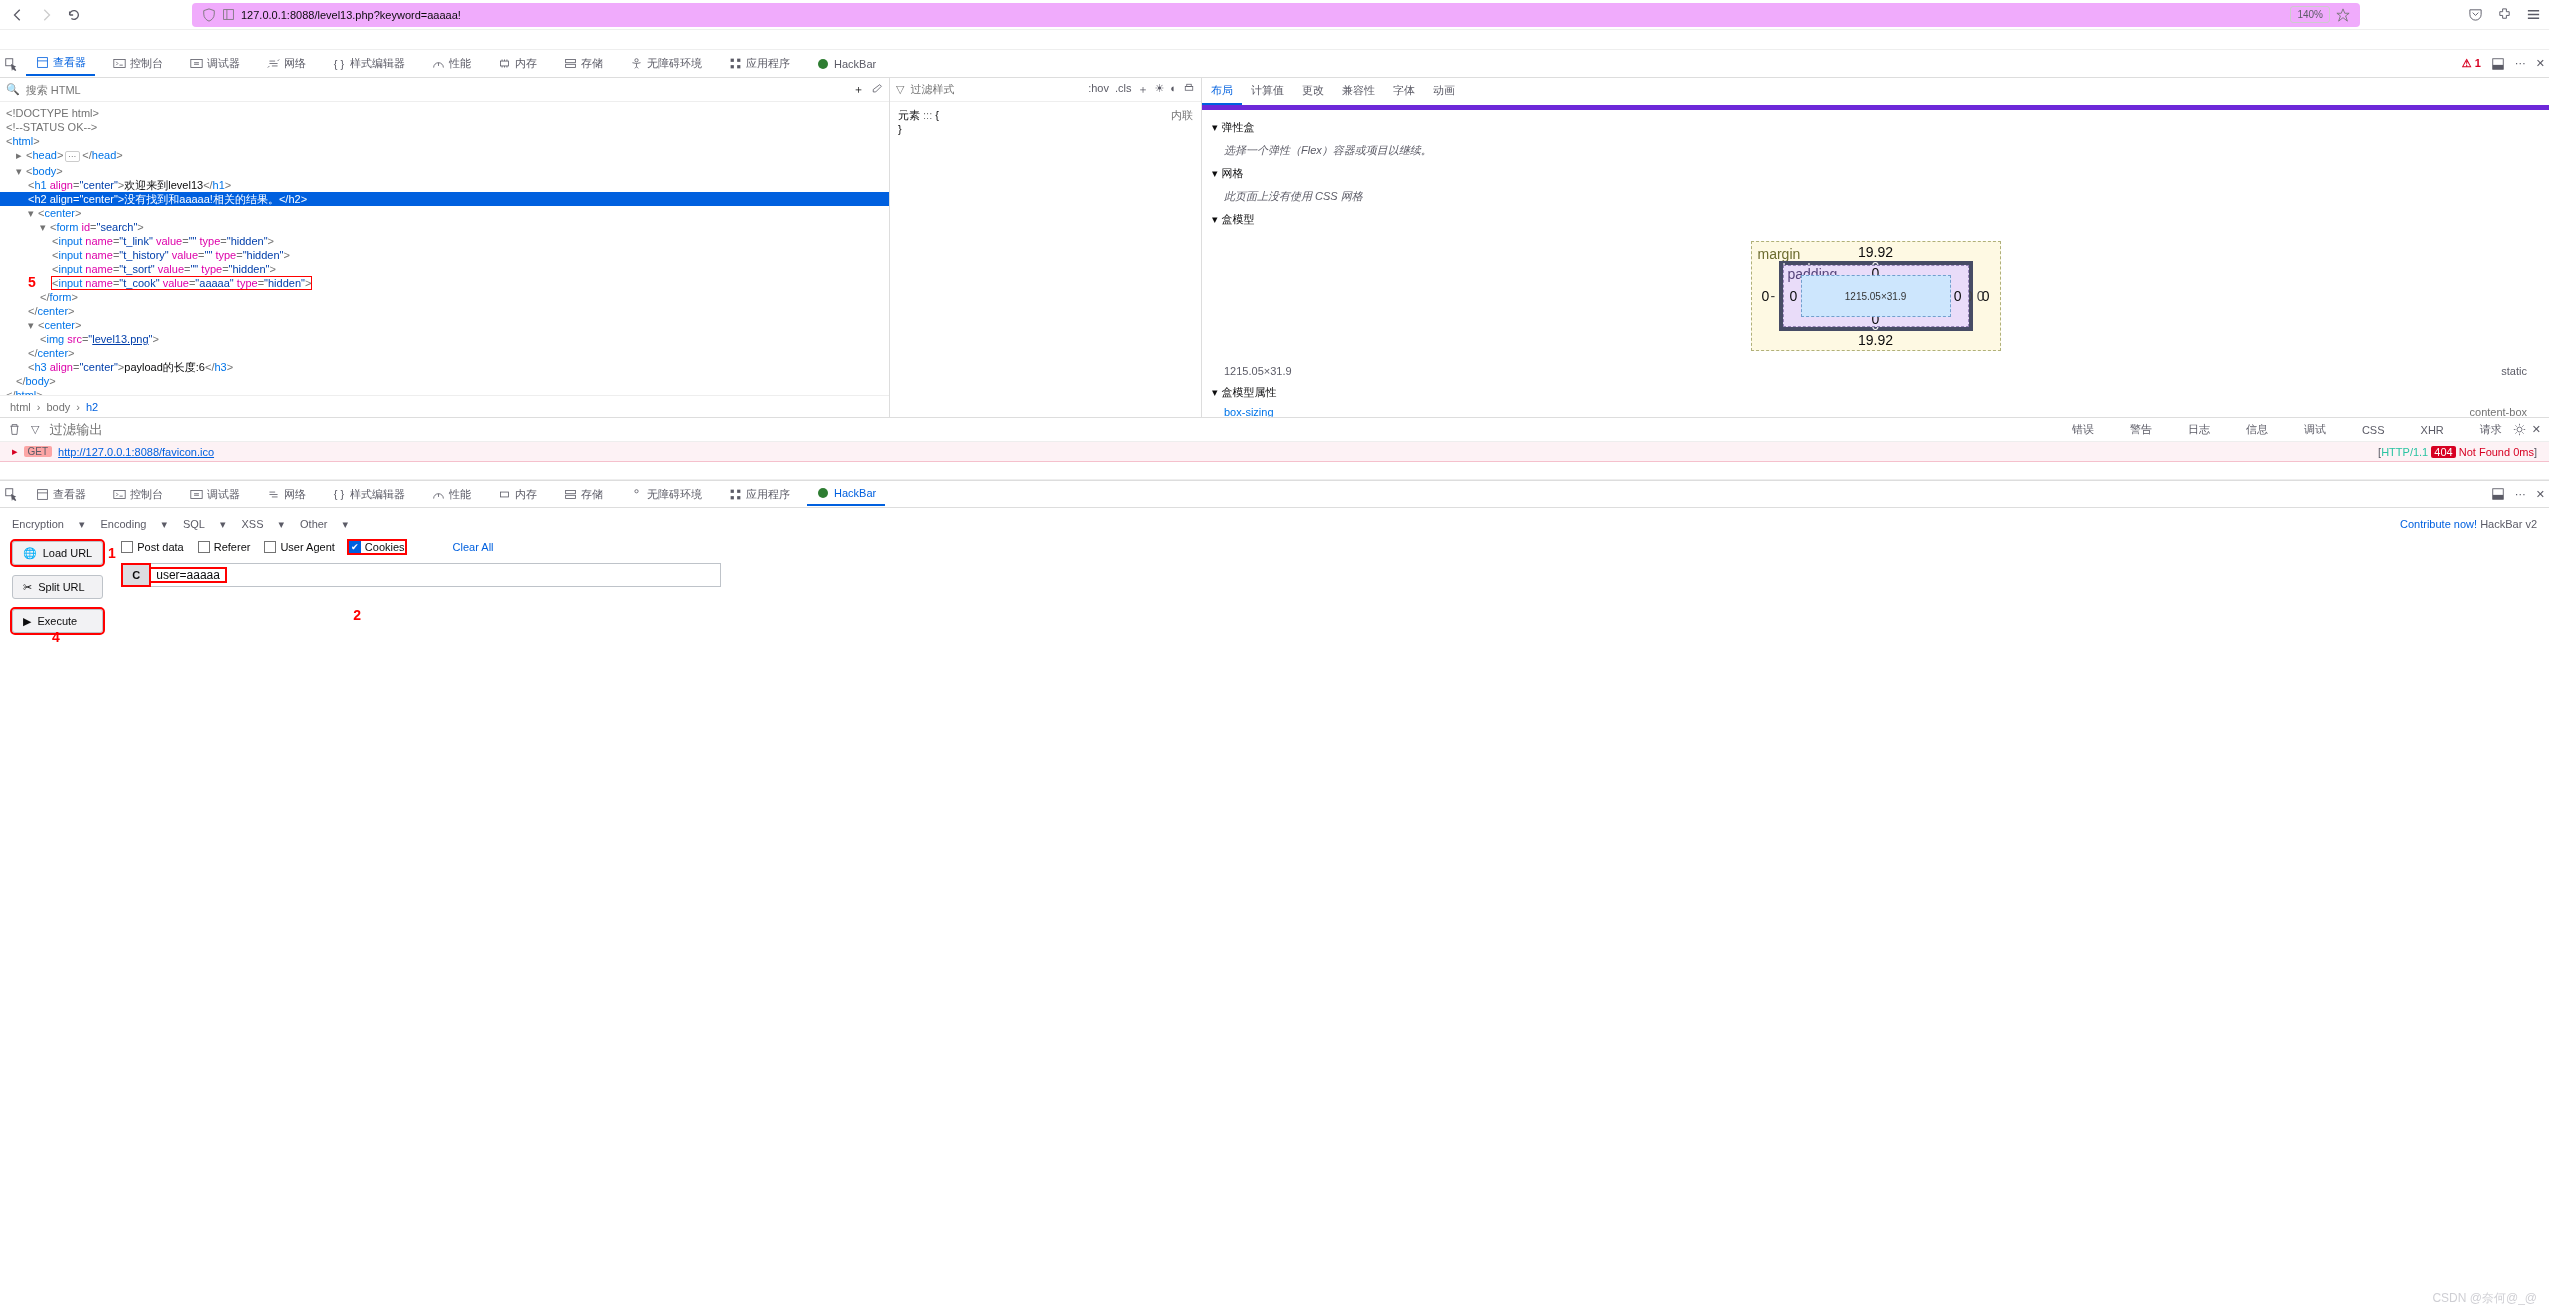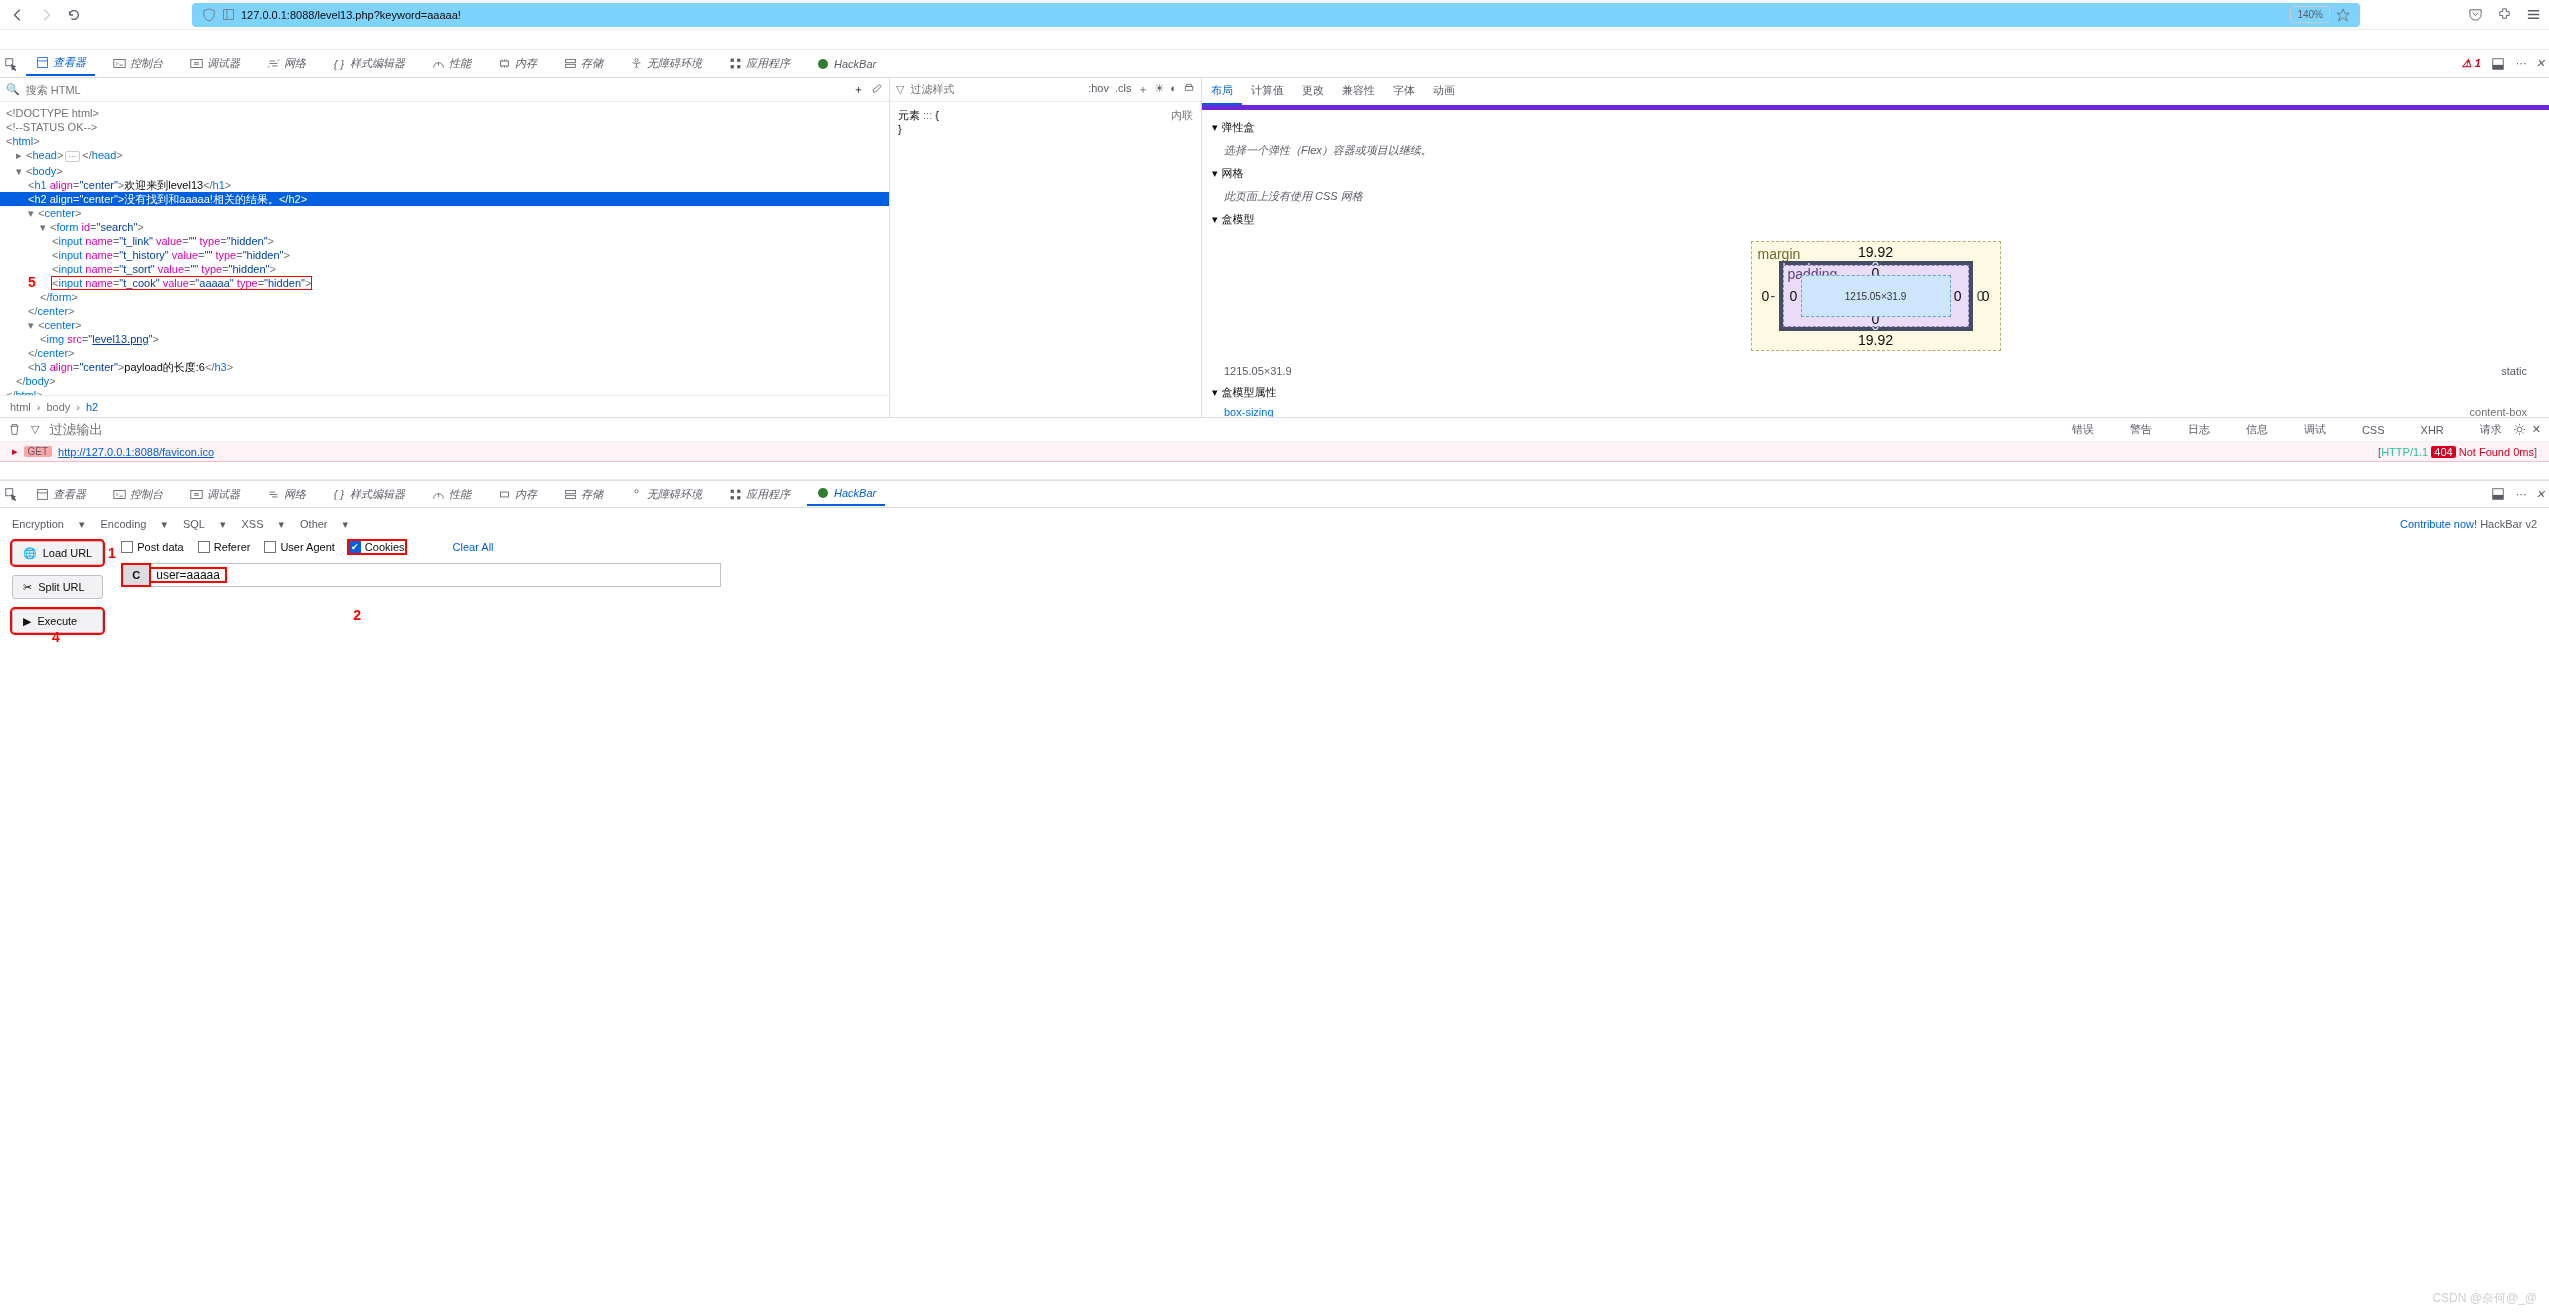--- a/index.html
+++ b/index.html
@@ -1,23 +1,23 @@
 <!DOCTYPE html>
 <html><head>
 <meta charset="utf-8">
 <style>
 * { margin:0; padding:0; box-sizing:border-box; font-family:-apple-system,BlinkMacSystemFont,"Segoe UI",sans-serif; }
 body { font-size:11px; color:#0c0c0d; background:#fff; }
 .browser-bar { display:flex; align-items:center; height:30px; padding:0 8px; gap:8px; border-bottom:1px solid #eee; }
 .nav-btn { width:20px; height:20px; display:flex; align-items:center; justify-content:center; color:#5b5b66; cursor:pointer; }
 .nav-btn.disabled { color:#ccc; }
-.url-area { flex:1; display:flex; align-items:center; gap:6px; background:#7dd3fc; height:24px; border-radius:4px; padding:0 10px; margin:0 100px; }
+.url-area { flex:1; display:flex; align-items:center; gap:6px; background:#f0abfc; height:24px; border-radius:4px; padding:0 10px; margin:0 100px; }
 .zoom-badge { font-size:10px; color:#5b5b66; padding:2px 6px; border:1px solid #ccc; border-radius:3px; }
 .icon-row { display:flex; gap:14px; color:#5b5b66; }
-.devtools-tabs { display:flex; align-items:center; height:28px; padding:0 4px; gap:8px; border-bottom:1px solid #ddd;font-style:italic; }
+.devtools-tabs { display:flex; align-items:center; height:28px; padding:0 4px; gap:8px; border-bottom:1px solid #ddd; }
 .tab { display:flex; align-items:center; gap:4px; padding:4px 9px; color:#5b5b66; cursor:pointer; }
 .tab.active { color:#0060df; border-bottom:2px solid #0060df; }
 .tab-icon { width:14px; height:14px; display:inline-flex; align-items:center; justify-content:center; }
 .right-icons { margin-left:auto; display:flex; align-items:center; gap:10px; color:#5b5b66; }
 .err-badge { color:#d70022; font-weight:bold; }
 .inspector-row { display:flex; height:340px; border-bottom:1px solid #ddd; }
 .dom-panel { flex:0 0 890px; display:flex; flex-direction:column; border-right:1px solid #ddd; position:relative; }
 .search-row { display:flex; align-items:center; height:24px; padding:0 6px; border-bottom:1px solid #eee; gap:6px; }
 .search-row input { flex:1; border:none; outline:none; background:none; font-size:11px; }
 .dom-tree { flex:1; overflow:auto; padding:4px 0; font-family:Consolas,Menlo,monospace; font-size:11px; line-height:14px; }

